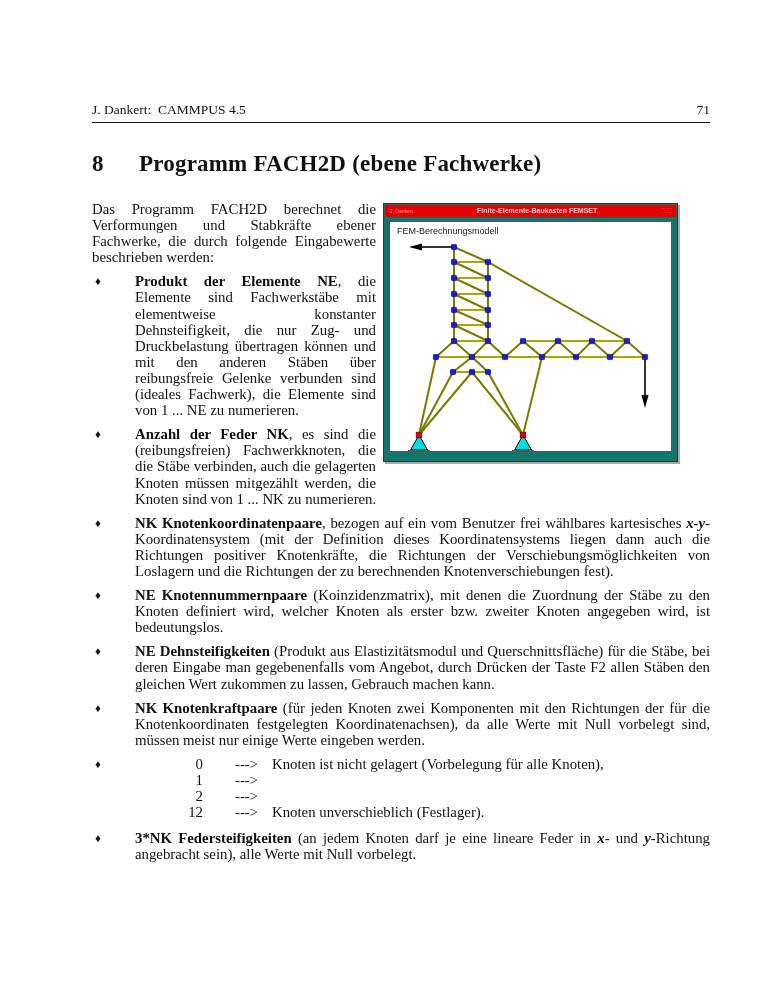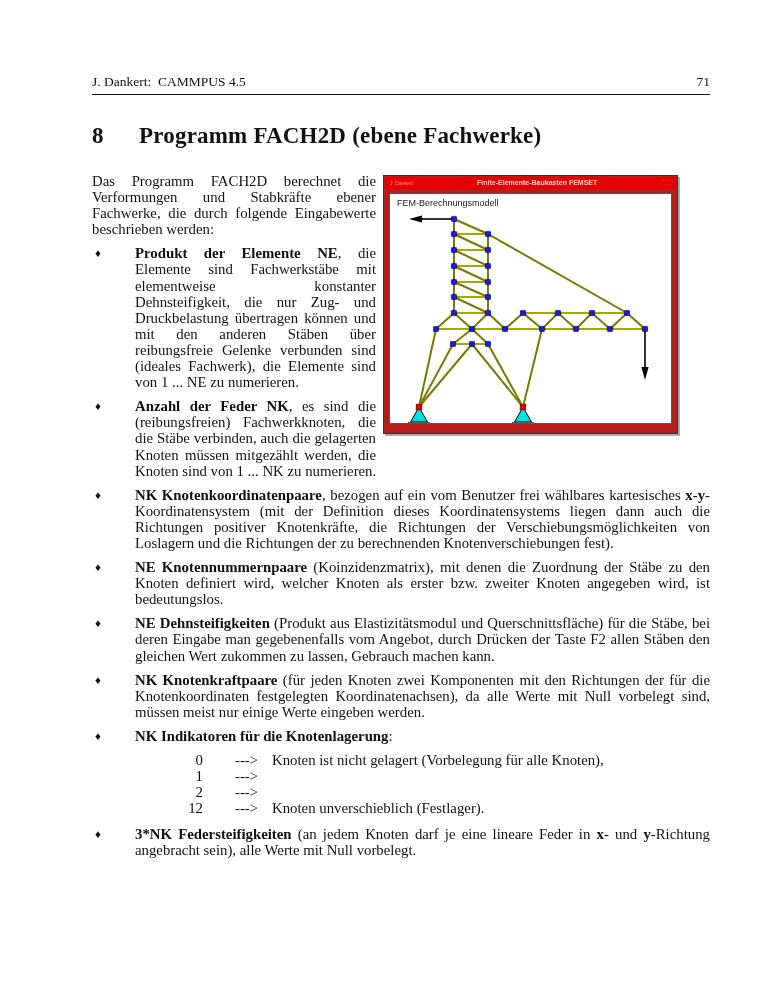--- a/index.html
+++ b/index.html
@@ -2,45 +2,45 @@
 <html lang="de"><head>
 <meta charset="utf-8">
 <style>
   html,body{margin:0;padding:0;background:#ffffff;}
   .page{position:relative;width:768px;height:994px;background:#fff;overflow:hidden;
         font-family:"Liberation Serif",serif;color:#111;}
   .content{position:absolute;left:92px;top:74px;width:618px;}
 
   
   .runhead{display:flex;justify-content:space-between;align-items:baseline;
-           font-size:13.5px;white-space:pre;}
+           font-size:13.5px;white-space:pre;margin-top:28px;}
   .header-rule{border:0;border-top:1.6px solid #151515;margin:4px 0 0 0;}
 
   
   .chapter{display:flex;margin:28px 0 24px 0;font-size:23px;font-weight:bold;letter-spacing:.2px;}
   .chapter .no{width:47px;flex:0 0 47px;}
 
   
   .bodytext{font-size:14.8px;line-height:16.1px;text-align:justify;hyphens:auto;}
   .intro{margin:0 0 8px 0;}
   ul.bullets{list-style:none;margin:0;padding:0;}
   li.bullet{position:relative;padding-left:43px;margin:0 0 8px 0;}
   .bullet-marker{position:absolute;left:3px;top:0;font-size:11.5px;}
   .b{font-weight:bold;}
-  .bi{font-weight:bold;}
+  .bi{font-weight:bold;font-style:italic;}
 
   
   .indicator-table{margin:1px 0 10px 43px;}
   .ind-row{display:grid;grid-template-columns:68px 69px 1fr;line-height:16.1px;}
   .ind-value{text-align:right;}
   .ind-arrow{padding-left:32px;text-align:left;}
 
   
   .fem-window{float:right;width:293px;height:257px;margin:2px 32px 27px 7px;
-              background:#b91c1c;border:1px solid #333;box-shadow:2px 2px 0 #aaa;position:relative;}
+              background:#0f766e;border:1px solid #333;box-shadow:2px 2px 0 #aaa;position:relative;}
   .fw-titlebar{position:absolute;top:1px;left:1px;right:1px;height:12px;background:#e60000;
                display:flex;align-items:center;font-family:"Liberation Sans",sans-serif;}
   .fw-tb-left{font-size:5px;color:#ff9c9c;padding-left:5px;white-space:nowrap;}
   .fw-tb-center{flex:1;text-align:center;font-size:7px;font-weight:bold;color:#ffd2d2;white-space:nowrap;}
   .fw-tb-right{font-size:4px;line-height:4.5px;color:#ff9c9c;text-align:right;padding-right:4px;white-space:nowrap;}
   .fw-panel{position:absolute;left:5px;top:17px;width:281px;height:229px;border:1px solid #555;background:#fff;}
   .fw-label{position:absolute;left:7px;top:4px;font:9px "Liberation Sans",sans-serif;color:#222;}
   .fw-panel svg{position:absolute;left:0;top:0;width:100%;height:100%;}
 </style>
 </head>
@@ -198,21 +198,20 @@
     <span class="bullet-body"><span class="b">NE Dehnsteifigkeiten</span><span> (Produkt aus Elastizitätsmodul und Querschnittsfläche) für die Stäbe, bei deren Eingabe man gegebenenfalls vom Angebot, durch Drücken der Taste F2 allen Stäben den gleichen Wert zukommen zu lassen, Gebrauch machen kann.</span></span>
   </li>
 
   <li class="bullet">
     <span class="bullet-marker">♦</span>
     <span class="bullet-body"><span class="b">NK Knotenkraftpaare</span><span> (für jeden Knoten zwei Komponenten mit den Richtungen der für die Knotenkoordinaten festgelegten Koordinatenachsen), da alle Werte mit Null vorbelegt sind, müssen meist nur einige Werte eingeben werden.</span></span>
   </li>
 
   <li class="bullet">
     <span class="bullet-marker">♦</span>
-    <span class="bullet-body"><span class="b">NK Indikatoren für die Knotenlagerung</span><span>:</span></span>
   </li>
 </ul>
 
       <div class="indicator-table">
   <div class="ind-row">
     <span class="ind-value">0</span>
     <span class="ind-arrow">---&gt;</span>
     <span class="ind-desc"><span>Knoten ist nicht gelagert (Vorbelegung für alle Knoten),</span></span>
   </div>
 

